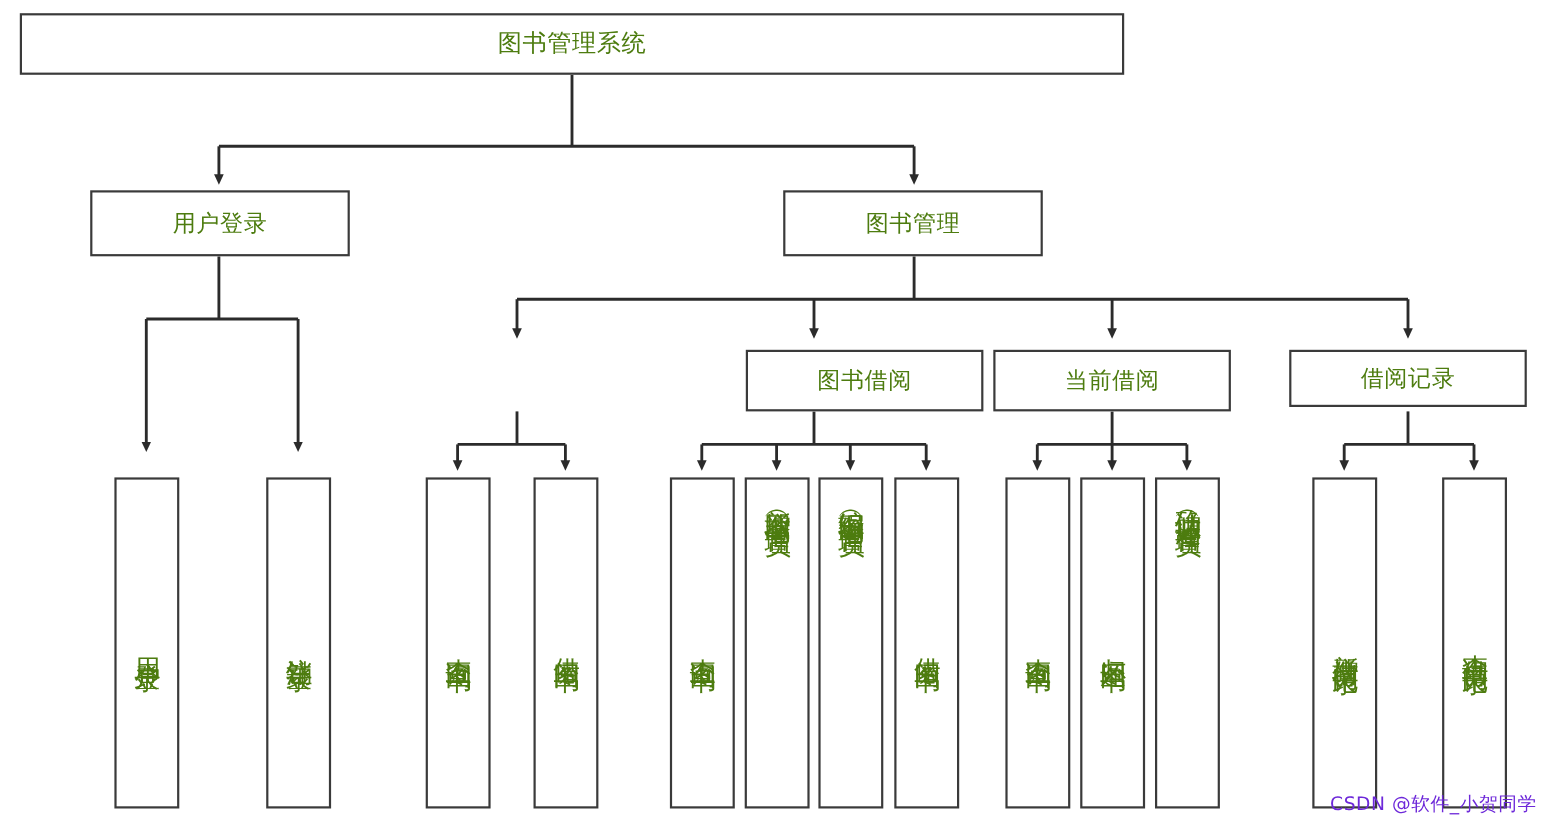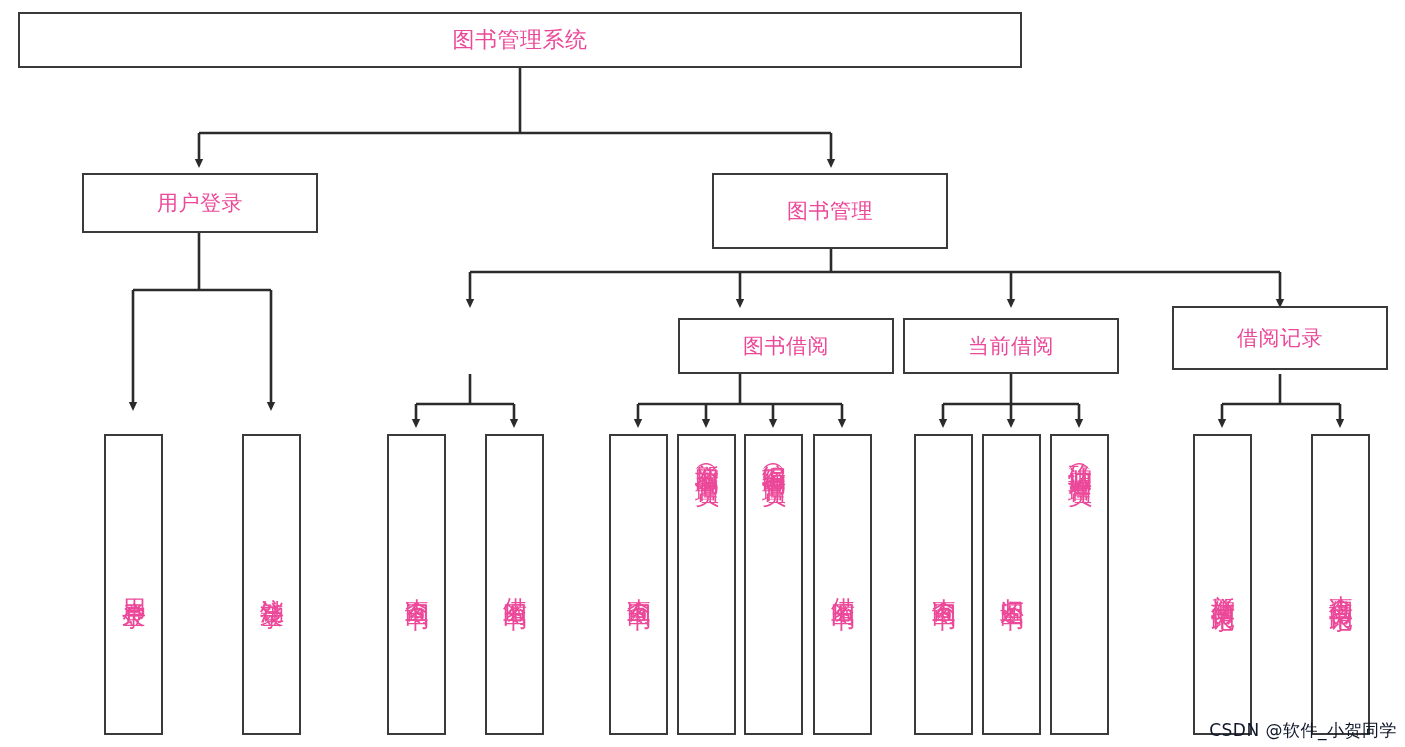--- a/index.html
+++ b/index.html
@@ -32,21 +32,21 @@
     background: #ffffff;
     display: flex;
     align-items: center;
     justify-content: center;
     color: #2b2b2b;
   }
   .node .lbl {
     display: block;
     text-align: left;
     line-height: 1.18;
-    color: #ec4899;
+    color: #4d7c0f;
   }
   
   .node.h .lbl {
     font-size: 21px;
     letter-spacing: 0.5px;
     white-space: nowrap;
   }
   .node.lvl1 .lbl { font-size: 22px; }
   
   .node.v {
@@ -65,21 +65,21 @@
   }
   .node.v.centered {
     align-items: center;
     padding-top: 0;
   }
   .watermark {
     position: absolute;
     right: 8px;
     bottom: 5px;
     font-size: 17px;
-    color: #0f172a;
+    color: #6d28d9;
     letter-spacing: 0.5px;
     white-space: nowrap;
   }
 </style>
 </head>
 <body>
 
 <div id="canvas">
 
   <svg id="wires" viewBox="0 0 1405 747" xmlns="http://www.w3.org/2000/svg">
@@ -133,34 +133,34 @@
   </svg>
 
   <div class="node h lvl1" style="left:18px; top:12px; width:1004px; height:56px;">
     <span class="lbl">图书管理系统</span>
   </div>
 
   <div class="node h" style="left:82px; top:173px; width:236px; height:60px;">
     <span class="lbl">用户登录</span>
   </div>
 
-  <div class="node h" style="left:712px; top:173px; width:236px; height:76px;">
+  <div class="node h" style="left:712px; top:173px; width:236px; height:60px;">
     <span class="lbl">图书管理</span>
   </div>
 
 
   <div class="node h" style="left:632px; top:318px; width:216px; height:56px;margin-left:46px;">
     <span class="lbl">图书借阅</span>
   </div>
 
   <div class="node h" style="left:903px; top:318px; width:216px; height:56px;">
     <span class="lbl">当前借阅</span>
   </div>
 
-  <div class="node h" style="left:1172px; top:306px; width:216px; height:64px;">
+  <div class="node h" style="left:1172px; top:318px; width:216px; height:52px;">
     <span class="lbl">借阅记录</span>
   </div>
 
   <div class="node v centered" style="left:104px; top:434px; width:59px; height:301px;">
     <span class="lbl">用户登录</span>
   </div>
 
   <div class="node v centered" style="left:242px; top:434px; width:59px; height:301px;">
     <span class="lbl">注销登录</span>
   </div>

